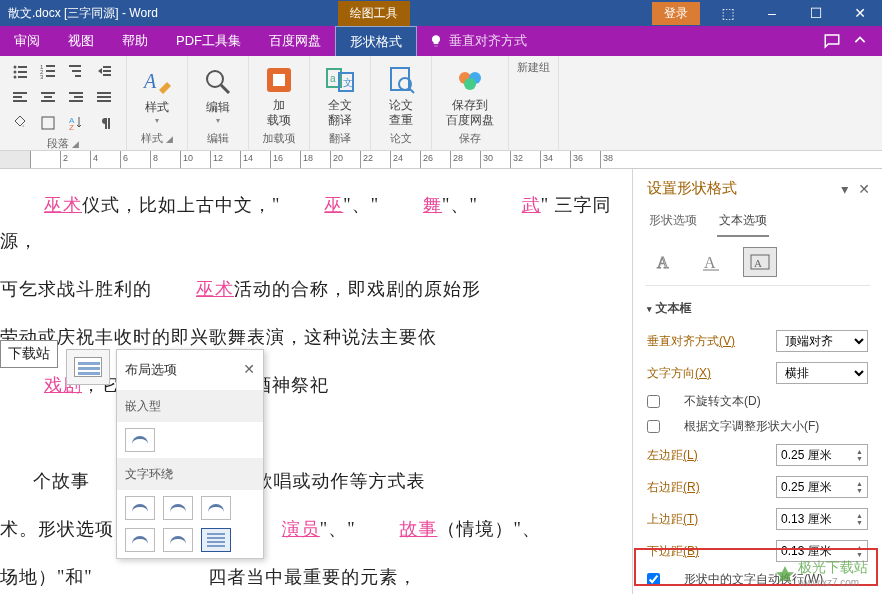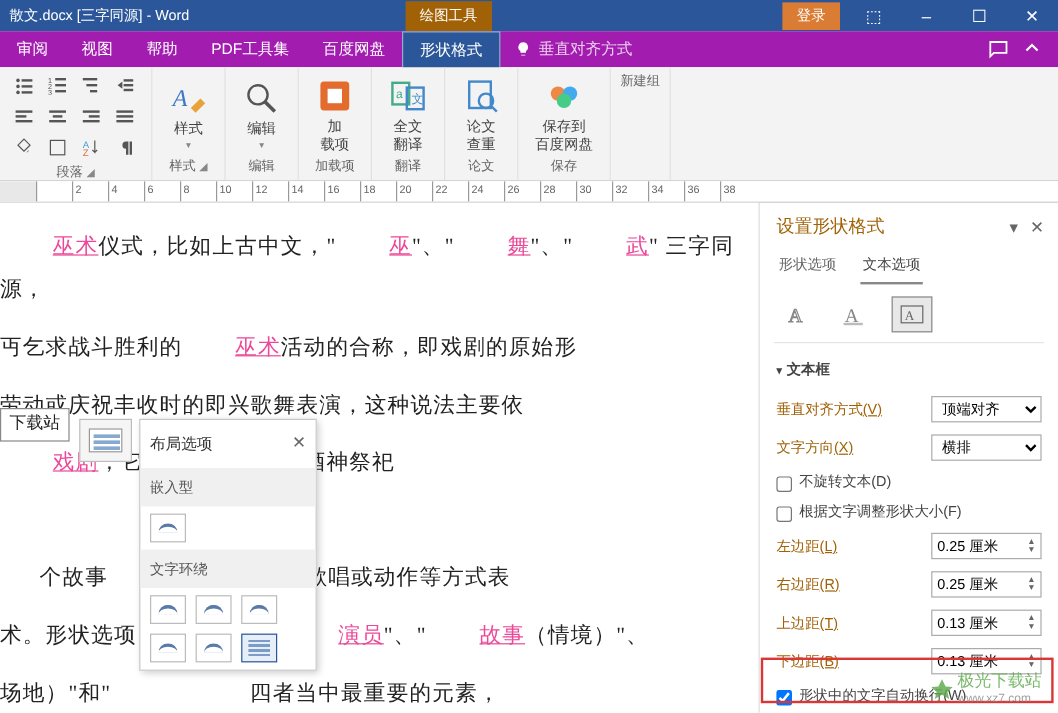--- a/index.html
+++ b/index.html
@@ -75,21 +75,21 @@
 .sp-icons .ibox.active { border:1px solid #888; background:#e8e8e8;}
 .sp-divider { height:1px; background:#e4e4e4; margin: 0 12px 8px 12px;}
 .sp-section { padding: 2px 14px 4px 14px; }
 .sp-section .secthdr { display:flex; align-items:center; gap:4px; color:#444; font-weight:bold; padding:4px 0;}
 .formrow { display: flex; align-items: center; padding: 5px 14px; gap: 8px; }
 .formrow .lbl { flex: 1; color: #a16207; }
 .formrow .uk { text-decoration: underline; }
 .formrow select, .formrow .spinbox { width: 92px; height: 22px; font-size: 12px; border:1px solid #ababab; background:#fff; padding:0 4px;}
 .spinbox { display:flex; align-items:center; justify-content:space-between;}
 .spinbox .spbtns { display:flex; flex-direction:column; font-size:7px; line-height:1; color:#666;}
-.chkrow { display:flex; align-items:flex-end; gap:6px; padding: 4px 14px; color:#444;}
+.chkrow { display:flex; align-items:center; gap:24px; padding: 4px 14px; color:#444;}
 .chkrow input { width:13px;height:13px;}
 .redbox { position:absolute; right:4px; bottom:8px; width:244px; height:38px; border:2px solid #d93636; pointer-events:none;}
 
 
 .watermark { position:absolute; right:14px; bottom:6px; font-size:14px; color:#5aa848; opacity:0.8; pointer-events:none; display:flex; align-items:center; gap:4px;}
 .watermark .sub { font-size:10px; color:#888;}
 
 svg { display:block; }
 </style>
 </head>

